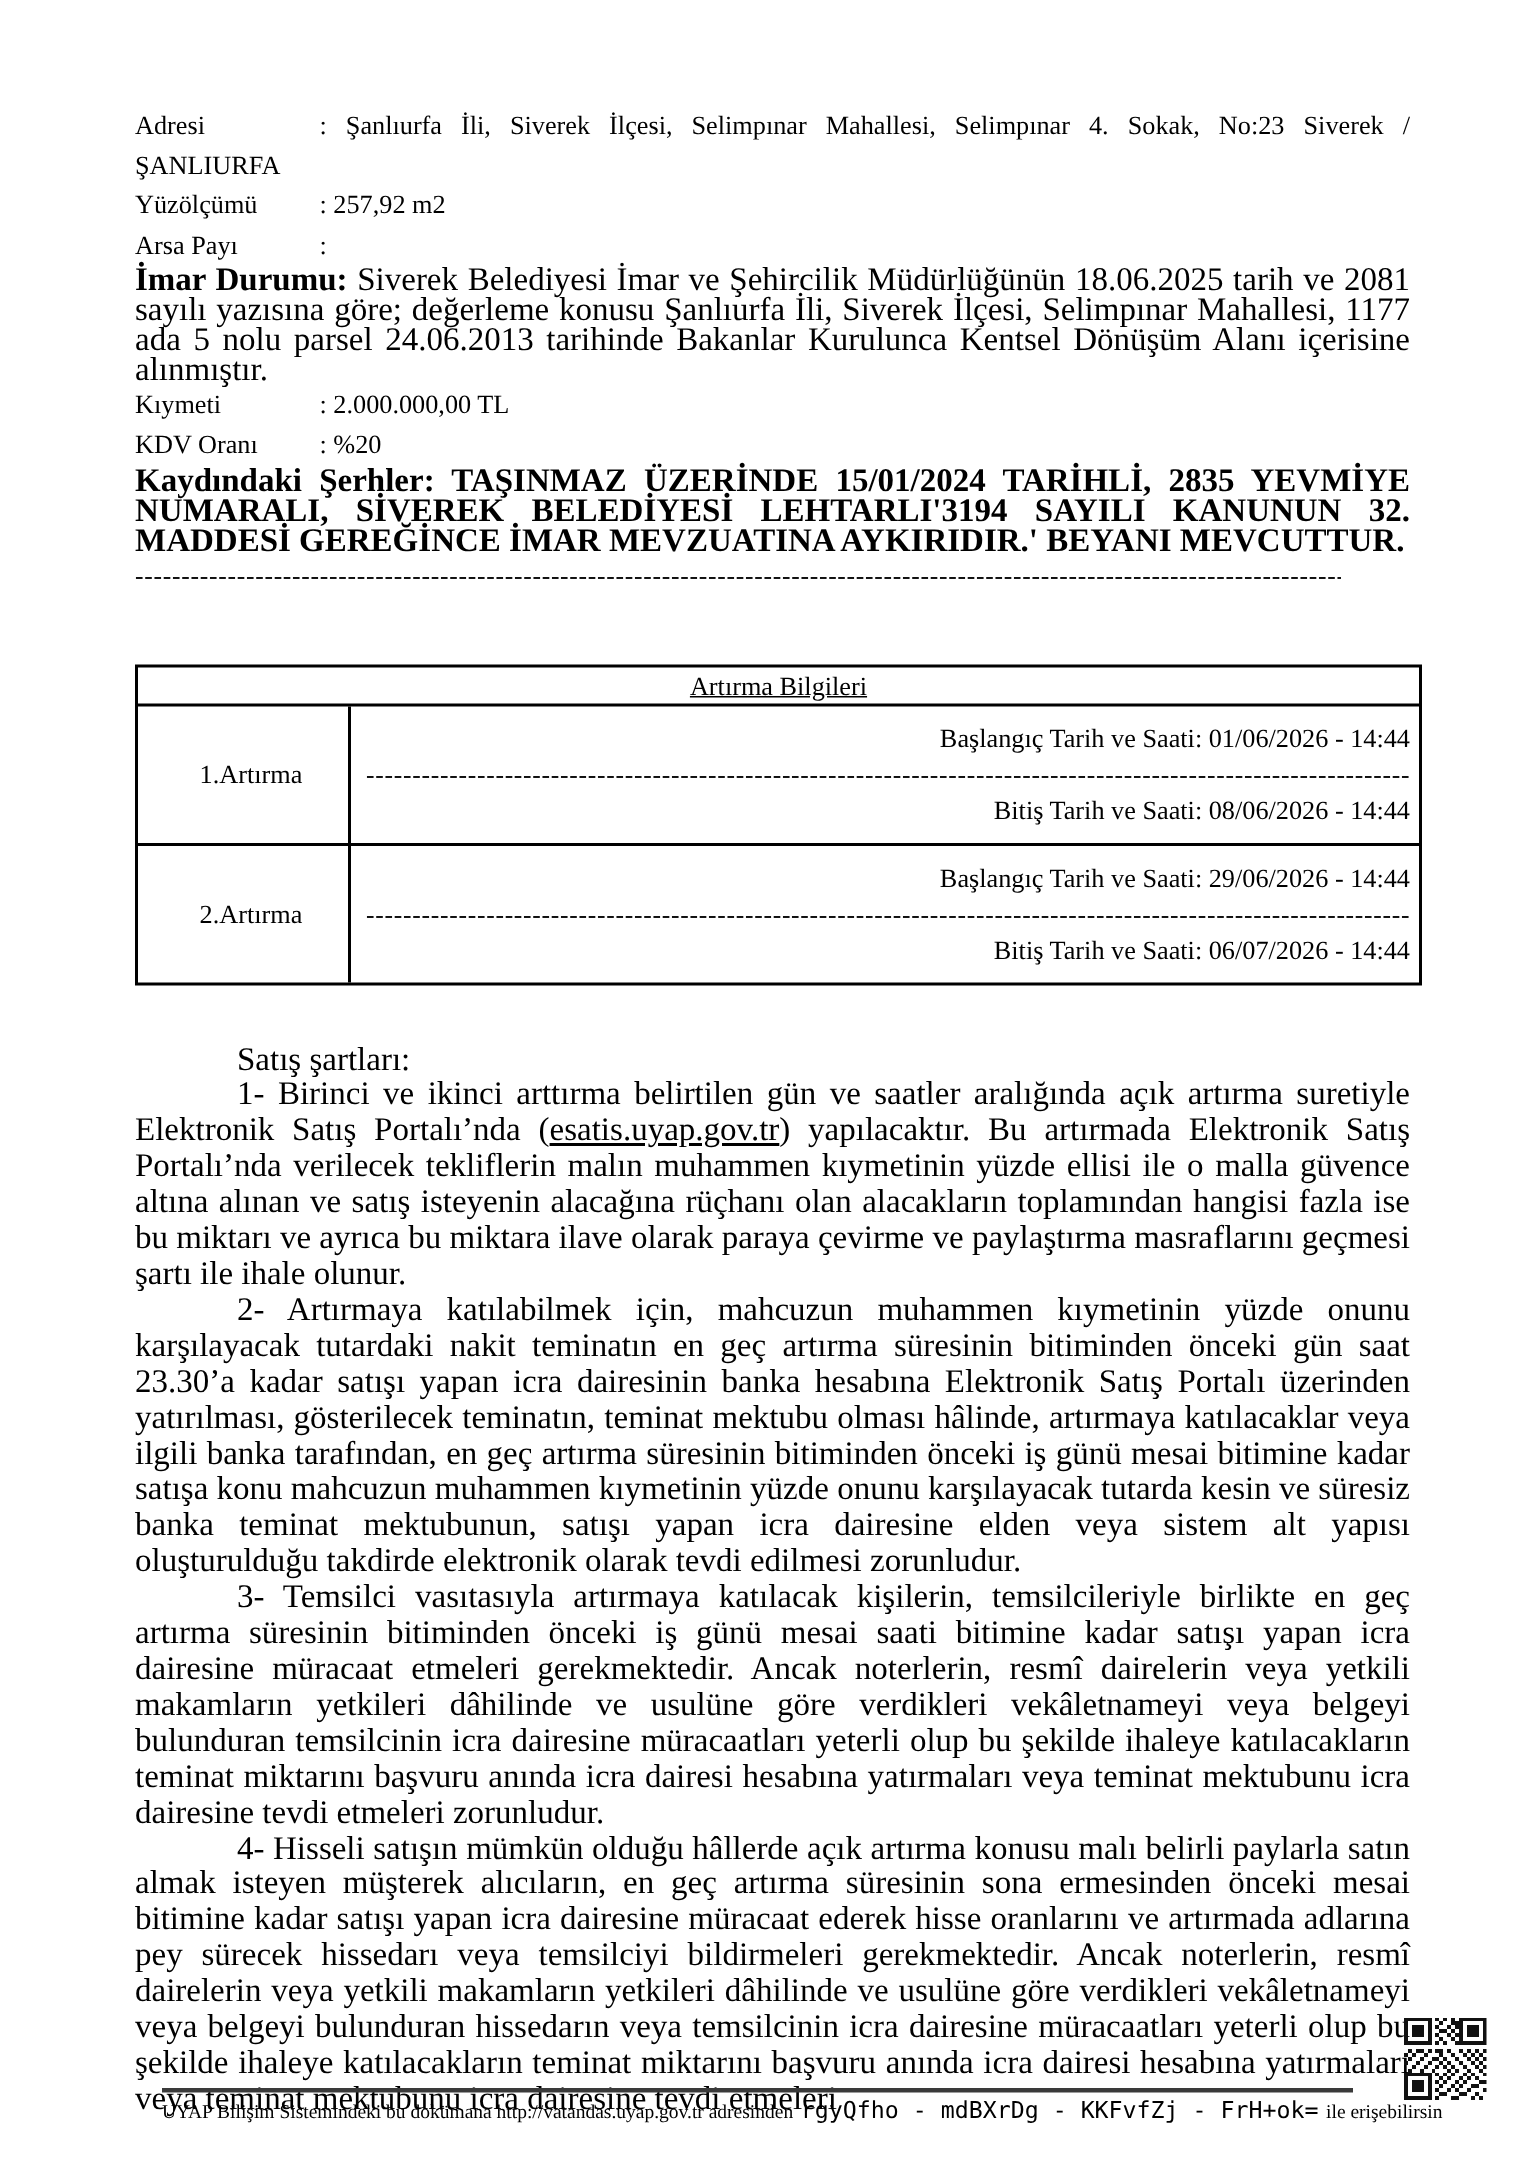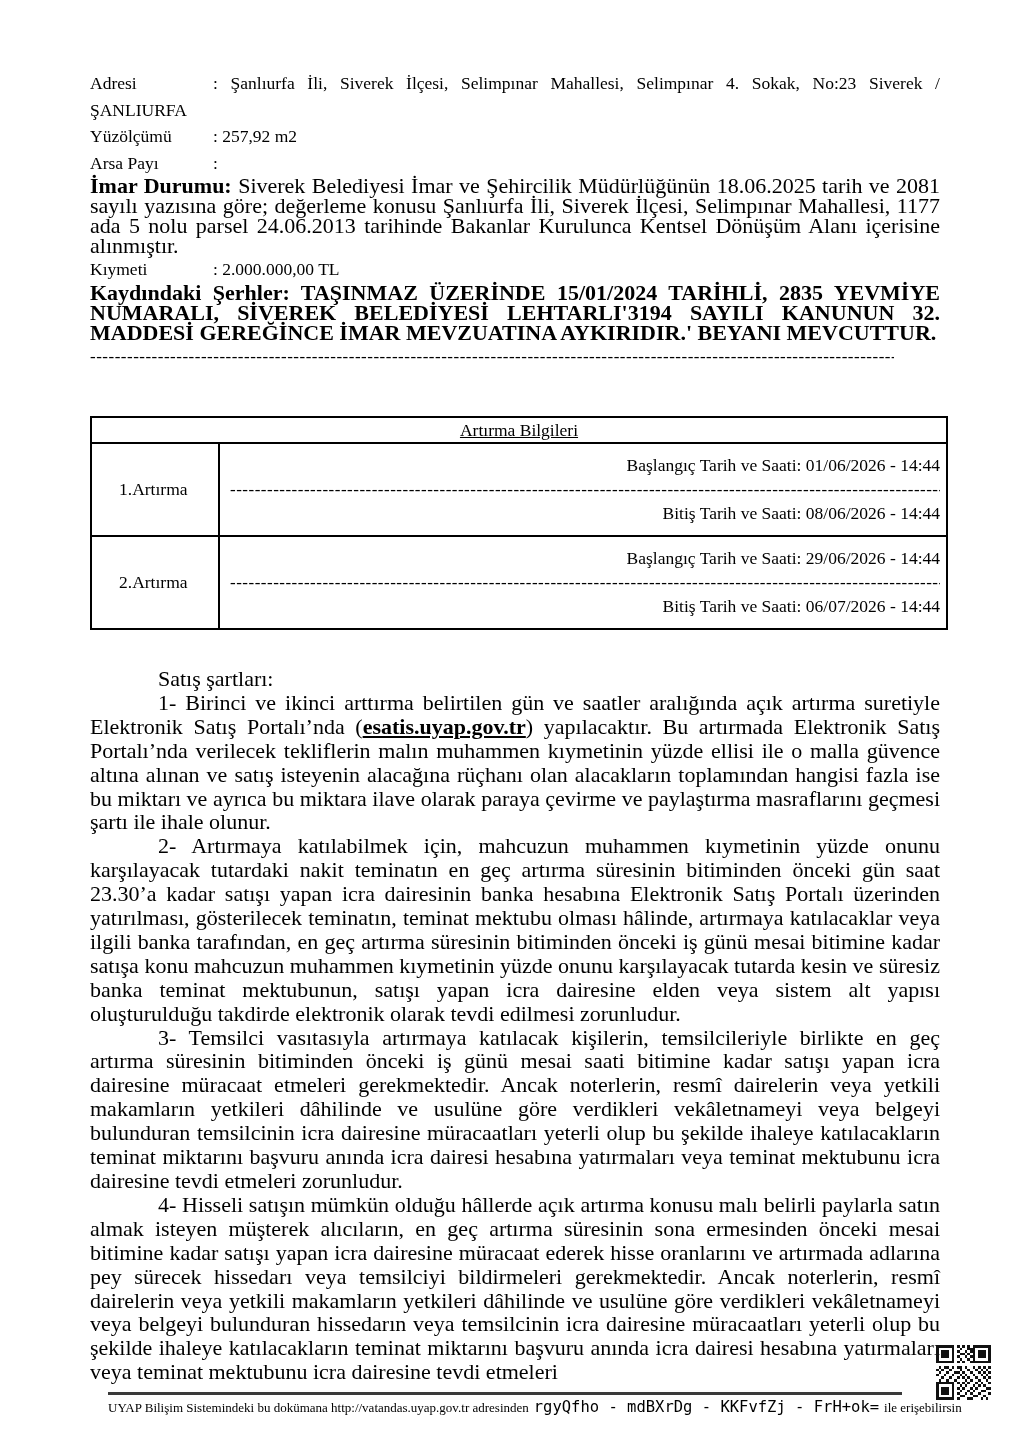--- a/index.html
+++ b/index.html
@@ -20,33 +20,33 @@
     font-size:17px;line-height:26px;letter-spacing:0.5px;margin-top:1px;
   }
 
   
   .atable{width:854px;border:2px solid #000;margin-top:46px;font-size:17.5px;}
   .atable-title{border-bottom:2px solid #000;text-align:center;line-height:24px;padding:0;text-decoration:underline;}
   .arow{display:flex;border-bottom:2px solid #000;}
   .arow:last-child{border-bottom:none;}
   .arow-name{
     width:128px;flex:0 0 128px;border-right:2px solid #000;
-    display:flex;align-items:center;padding-left:27px;box-sizing:border-box;
+    display:flex;align-items:center;padding-left:27px;box-sizing:border-box;margin-left:14px;
   }
   .arow-cell{flex:1;padding:8px 6px 8px 10px;min-width:0;}
   .cell-line{line-height:27px;white-space:nowrap;text-align:right;}
   .cell-label{display:inline-block;width:198px;}
   .cell-dashes{
     overflow:hidden;white-space:nowrap;font-size:17px;line-height:21px;letter-spacing:0.5px;
   }
 
   
   .terms{margin-top:37px;font-size:22px;line-height:23.9px;text-align:justify;width:850px;}
   .terms p{margin:0;text-indent:68px;}
-  .link-bold{font-weight:bold;text-decoration:underline;}
+  .link-bold{font-weight:normal;text-decoration:underline;}
 
   
   .footer-rule{position:absolute;left:108px;top:1392px;width:794px;height:3px;background:#3a3a3a;}
   .footer-text{
     position:absolute;left:108px;top:1398px;width:910px;
     font-size:13px;line-height:18px;white-space:nowrap;
   }
   .footer-codes{
     font-family:"DejaVu Sans Mono", monospace;font-size:15.5px;margin:0 5px;
   }
@@ -60,20 +60,21 @@
   <div class="kv"><span class="kv-label">Adresi</span><span>: Şanlıurfa İli, Siverek İlçesi, Selimpınar Mahallesi, Selimpınar 4. Sokak, No:23  Siverek / ŞANLIURFA</span></div>
 
   <div class="kv"><span class="kv-label">Yüzölçümü</span><span>: 257,92 m2</span></div>
 
   <div class="kv"><span class="kv-label">Arsa Payı</span><span>:</span></div>
 
   <div class="para"><span class="bold">İmar Durumu:</span> <span>Siverek Belediyesi İmar ve Şehircilik Müdürlüğünün 18.06.2025 tarih ve 2081 sayılı yazısına göre; değerleme konusu Şanlıurfa İli, Siverek İlçesi, Selimpınar Mahallesi, 1177 ada 5 nolu parsel 24.06.2013 tarihinde Bakanlar Kurulunca Kentsel Dönüşüm Alanı içerisine alınmıştır.</span></div>
 
   <div class="kv"><span class="kv-label">Kıymeti</span><span>: 2.000.000,00 TL</span></div>
 
+  <div class="kv"><span class="kv-label">KDV Oranı</span><span>: %20</span></div>
 
   <div class="para bold"><span>Kaydındaki Şerhler:</span> <span>TAŞINMAZ ÜZERİNDE 15/01/2024 TARİHLİ, 2835 YEVMİYE NUMARALI, SİVEREK BELEDİYESİ LEHTARLI'3194 SAYILI KANUNUN 32. MADDESİ GEREĞİNCE İMAR MEVZUATINA AYKIRIDIR.' BEYANI MEVCUTTUR.</span></div>
 
   <div class="dashes">--------------------------------------------------------------------------------------------------------------------------------------------------------------------------------------------------------------------------------------------------------------</div>
 
   <div class="atable">
     <div class="atable-title">Artırma Bilgileri</div>
 
     <div class="arow">
       <div class="arow-name">1.Artırma</div>

